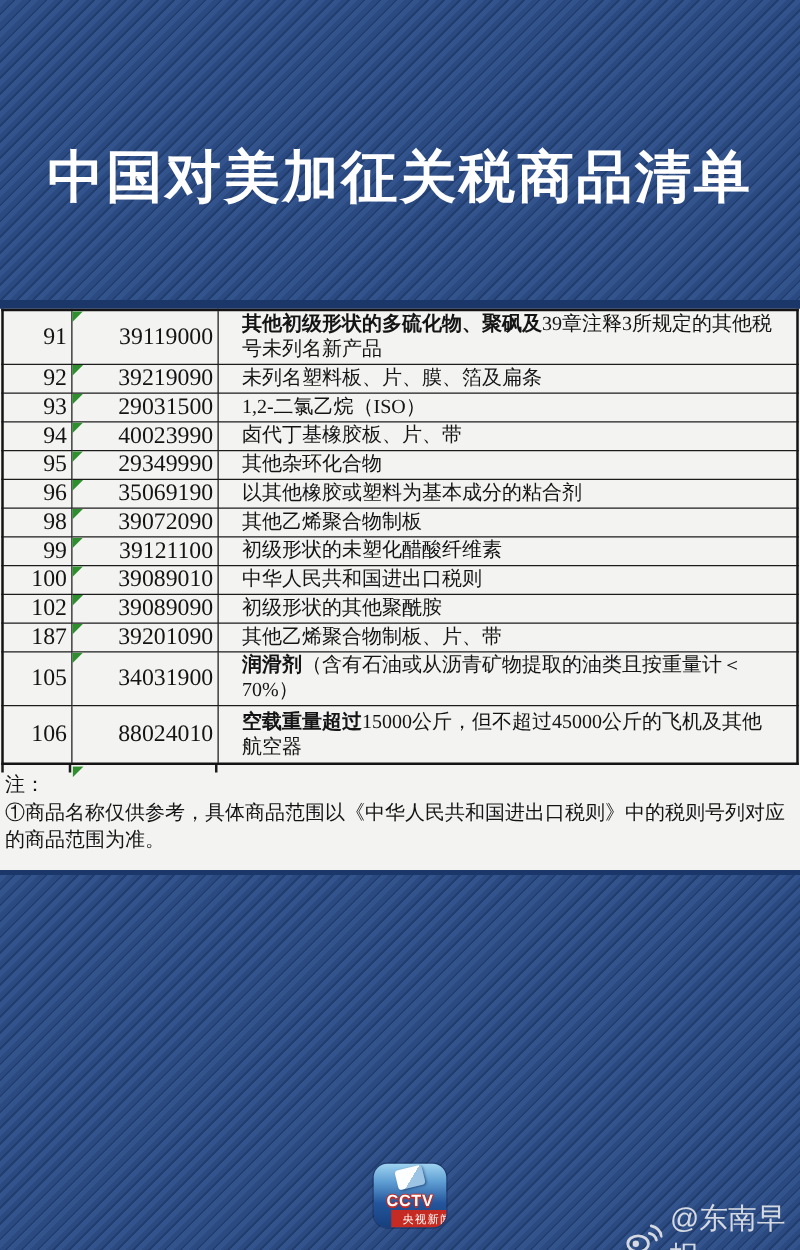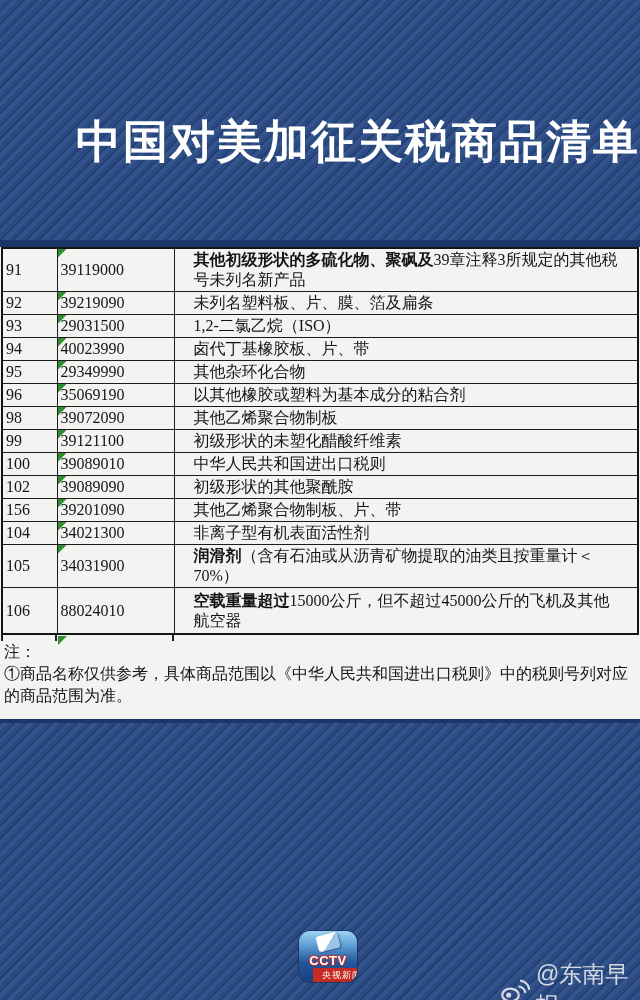--- a/index.html
+++ b/index.html
@@ -10,21 +10,21 @@
   .poster{
     position:relative;width:640px;height:1000px;overflow:hidden;
     background-color:var(--background-navy,#2b4a82);
     background-image:repeating-linear-gradient(135deg,
       var(--stripe-light,#33538d) 0 4px,
       var(--background-navy,#2b4a82) 4px 7.5px,
       var(--stripe-dark,#223e6e) 7.5px 9px);
   }
   .title{
     position:absolute;top:112px;left:0;width:640px;margin:0;
-    text-align:right;color:var(--title-white,#ffffff);
+    text-align:center;color:var(--title-white,#ffffff);
     font-size:45px;font-weight:bold;letter-spacing:2px;
     font-family:"Liberation Sans","DejaVu Sans",sans-serif;
   }
   .sheet{
     position:absolute;top:240px;left:0;width:640px;
     background:#f3f3f2;
     border-top:7px solid var(--band-navy,#1b3769);
     border-bottom:4px solid var(--band-navy,#1b3769);
   }
   table.tariff-table{
@@ -32,21 +32,21 @@
     border:2px solid #141414;
     font-family:"Liberation Serif","DejaVu Serif",serif;
     color:#141414;
   }
   .tariff-table col.c-no{width:55px;}
   .tariff-table col.c-code{width:117px;}
   .tariff-table td{
     border:1.5px solid #1c1c1c;height:20px;padding:1px 3px;
     font-size:16px;line-height:20px;vertical-align:middle;
   }
-  .tariff-table td.no,.tariff-table td.code{text-align:left;font-size:16px;}
+  .tariff-table td.no,.tariff-table td.code{text-align:right;font-size:19px;}
   .tariff-table td.code{position:relative;}
   .tariff-table td.desc{padding:1px 19px;}
   .tariff-table td.desc b{font-weight:bold;}
   .tariff-table tr.row-105 td{height:33px;}
   .tariff-table tr.row-106 td{height:43px;}
   .marker{
     position:absolute;top:0;left:0;width:9px;height:9px;
     background:var(--marker-green,#2f8f2f);
     clip-path:polygon(0 0,100% 0,0 100%);
   }
@@ -153,28 +153,23 @@
             <td class="no">100</td>
             <td class="code">39089010<span class="marker"></span></td>
             <td class="desc">中华人民共和国进出口税则</td>
           </tr>
           <tr class="row-102">
             <td class="no">102</td>
             <td class="code">39089090<span class="marker"></span></td>
             <td class="desc">初级形状的其他聚酰胺</td>
           </tr>
           <tr class="row-103">
-            <td class="no">156</td>
+            <td class="no">187</td>
             <td class="code">39201090<span class="marker"></span></td>
             <td class="desc">其他乙烯聚合物制板、片、带</td>
-          </tr>
-          <tr class="row-104">
-            <td class="no">104</td>
-            <td class="code">34021300<span class="marker"></span></td>
-            <td class="desc">非离子型有机表面活性剂</td>
           </tr>
           <tr class="row-105">
             <td class="no">105</td>
             <td class="code">34031900<span class="marker"></span></td>
             <td class="desc"><b>润滑剂</b>（含有石油或从沥青矿物提取的油类且按重量计＜70%）</td>
           </tr>
           <tr class="row-106">
             <td class="no">106</td>
             <td class="code">88024010</td>
             <td class="desc"><b>空载重量超过</b>15000公斤，但不超过45000公斤的飞机及其他航空器</td>

